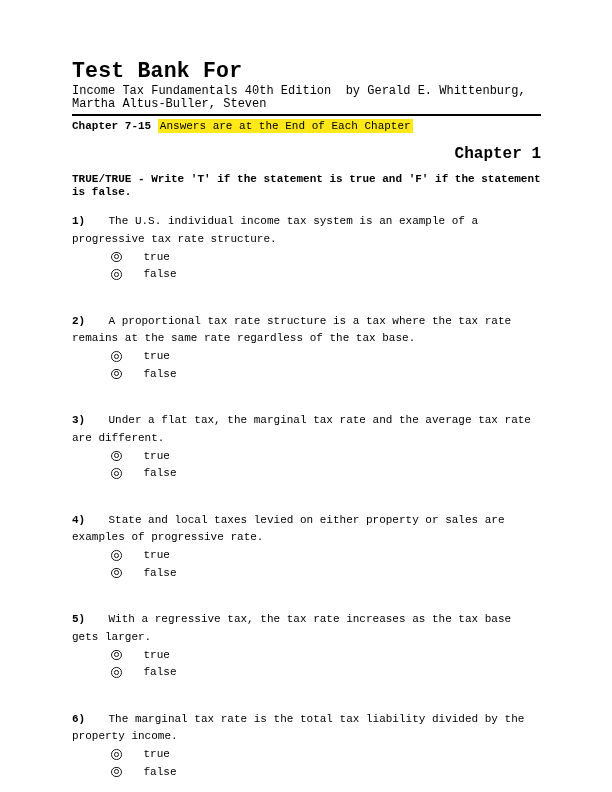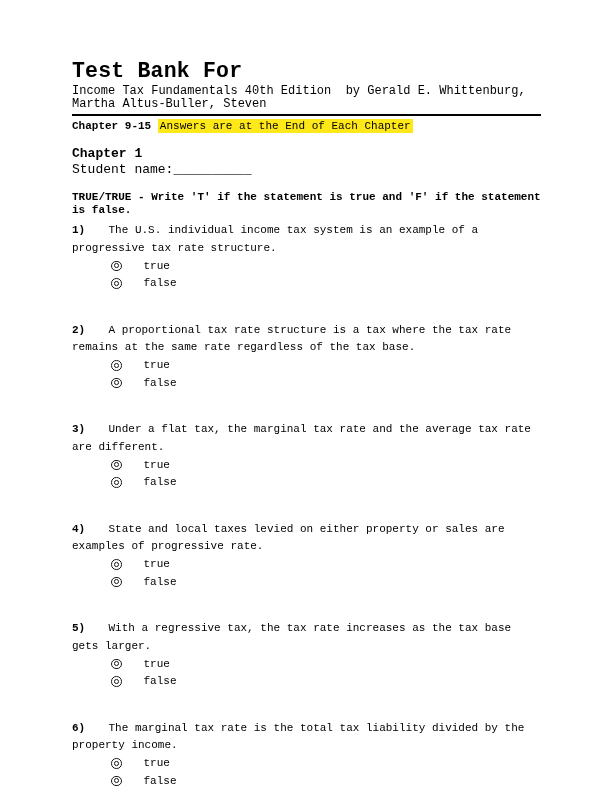--- a/index.html
+++ b/index.html
@@ -41,37 +41,38 @@
     font-size: 11px;
     line-height: 14px;
     margin-top: 3px;
     font-weight: bold;
   }
   .hl {
     font-weight: normal;
     padding: 1px 2px;
   }
   .chapter-title {
-    font-size: 13px;
+    font-size: 16px;
     font-weight: bold;
     line-height: 12px;
     margin-top: 15px;
+    text-align: right;
   }
   .student-name {
     font-size: 13px;
     line-height: 16px;
     margin-top: 2px;
   }
   .tf-header {
     font-size: 11px;
     font-weight: bold;
     line-height: 13px;
     margin-top: 13px;
   }
-  #questions { margin-top: 5px; }
+  #questions { margin-top: 14px; }
   .q { margin-bottom: 29.5px; }
   .q-text-line {
     font-size: 11px;
     line-height: 17.5px;
   }
   .q-num {
     display: inline-block;
     width: 36.5px;
     font-weight: bold;
   }
@@ -123,27 +124,26 @@
 
     <h1 class="doc-title">Test Bank For</h1>
 
     <div class="publisher">
       <div class="publisher-line">Income Tax Fundamentals 40th Edition  by Gerald E. Whittenburg, Martha Altus-Buller, Steven</div>
     </div>
 
     <hr class="rule">
 
     <div class="chapter-range">
-      <span>Chapter 9-15</span>
+      <span>Chapter 7-15</span>
       <span class="hl" style="background: rgb(255, 232, 26);">Answers are at the End of Each Chapter</span>
     </div>
 
     <div class="chapter-title">Chapter 1</div>
 
-    <div class="student-name">Student name:__________</div>
 
     <div class="tf-header">TRUE/TRUE - Write 'T' if the statement is true and 'F' if the statement is false.</div>
 
     <div id="questions">
         <div class="q">
           <div class="q-text-line"><span class="q-num">1)</span><span>The U.S. individual income tax system is an example of a progressive tax rate structure.</span></div>
           <div class="option">
             <span class="radio"></span>
             <span class="opt-label">true</span>
           </div>

